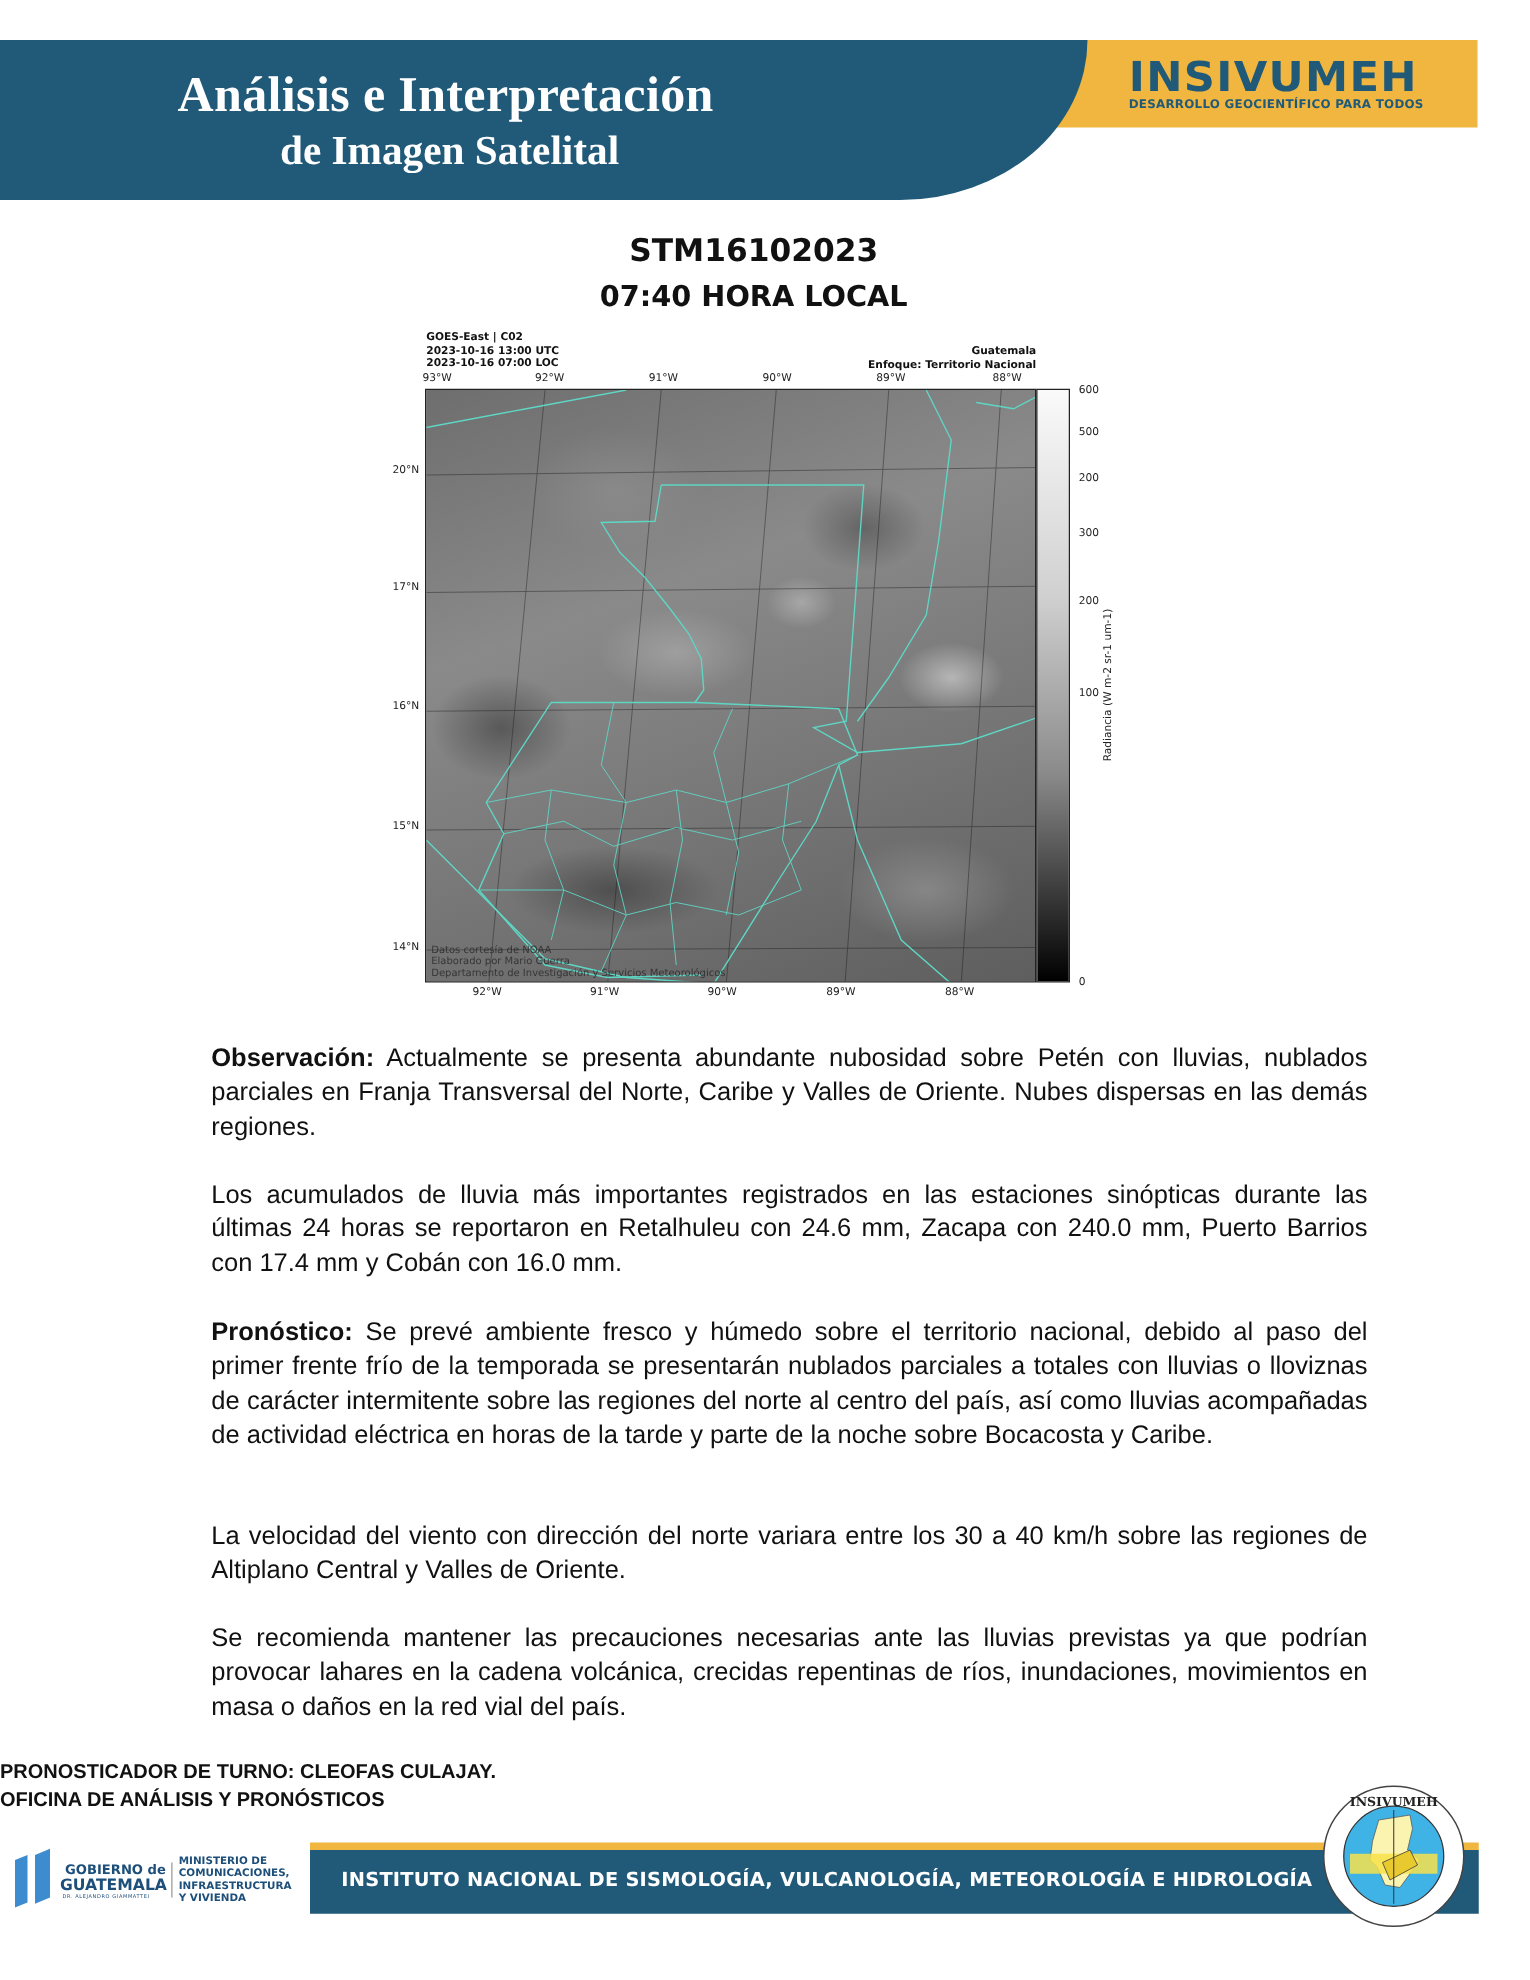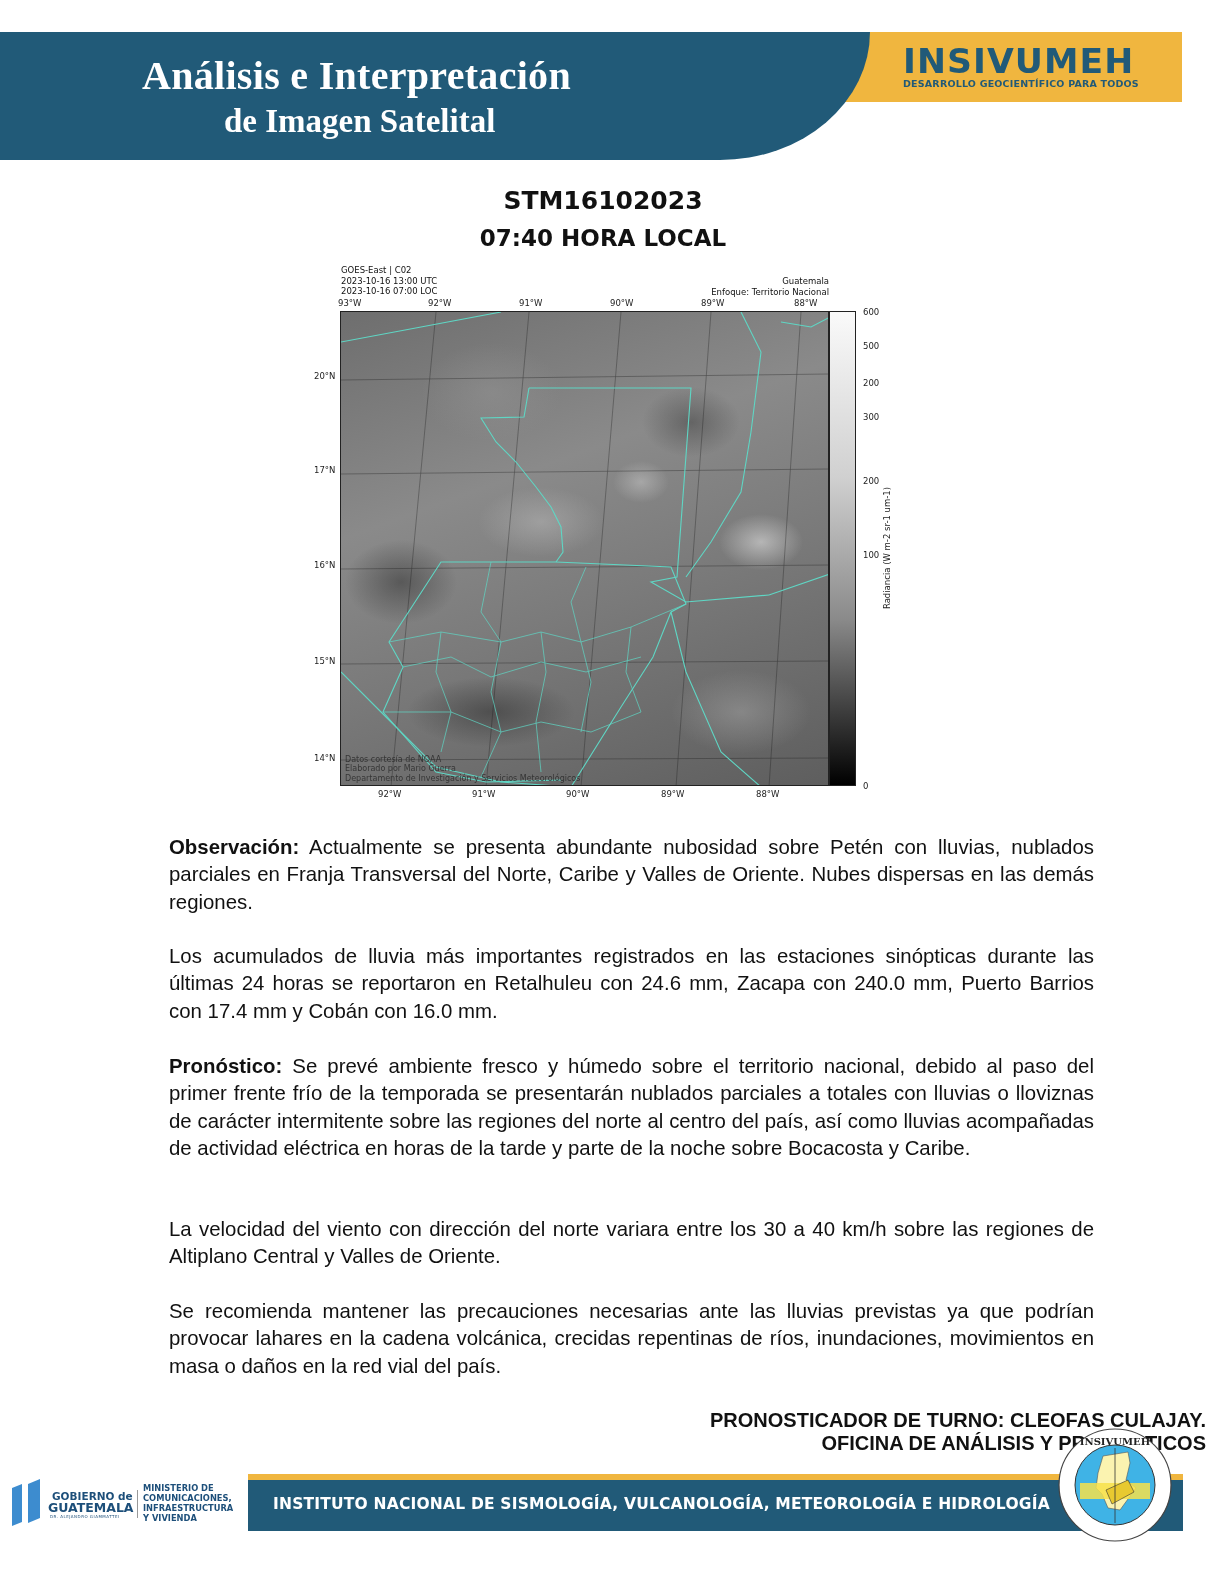--- a/index.html
+++ b/index.html
@@ -11,21 +11,21 @@
   .hdr-title1 { position:absolute; left:142px; top:52px; font-family:"Liberation Serif", serif; font-weight:bold; font-size:40px; color:#fff; letter-spacing:0.3px; }
   .hdr-title2 { position:absolute; left:224px; top:103px; font-family:"Liberation Serif", serif; font-weight:bold; font-size:33px; color:#fff; }
   .brand-name { position:absolute; left:903px; top:42px; font-family:"DejaVu Sans", sans-serif; font-weight:bold; font-size:33px; color:#215a78; letter-spacing:1px; transform:scaleX(1.05); transform-origin:left; }
   .brand-tag { position:absolute; left:903px; top:78px; font-family:"DejaVu Sans", sans-serif; font-weight:bold; font-size:9.5px; color:#215a78; letter-spacing:0.2px; }
 
   
   .report-id { position:absolute; left:0; width:1206px; text-align:center; top:186px; font-family:"DejaVu Sans", sans-serif; font-weight:bold; font-size:25px; color:#111; }
   .report-time { position:absolute; left:0; width:1206px; text-align:center; top:225px; font-family:"DejaVu Sans", sans-serif; font-weight:bold; font-size:23px; color:#111; }
 
   
-  .fig-meta { position:absolute; font-family:"DejaVu Sans", sans-serif; font-weight:normal; font-size:8.5px; line-height:10.5px; color:#111; }
+  .fig-meta { position:absolute; font-family:"DejaVu Sans", sans-serif; font-weight:bold; font-size:8.5px; line-height:10.5px; color:#111; }
   .fig-meta.left { left:341px; top:265px; }
   .fig-meta.right { left:640px; width:189px; text-align:right; top:276px; }
   .tick { position:absolute; font-family:"DejaVu Sans", sans-serif; font-size:8.5px; color:#222; }
   .map { position:absolute; left:340px; top:311px; width:489px; height:475px; overflow:hidden; border:1px solid #222; box-sizing:border-box;
          background:
            radial-gradient(ellipse 60px 40px at 420px 230px, rgba(230,230,230,0.55), transparent 70%),
            radial-gradient(ellipse 40px 30px at 300px 170px, rgba(200,200,200,0.5), transparent 70%),
            radial-gradient(ellipse 90px 50px at 200px 210px, rgba(190,190,190,0.45), transparent 70%),
            radial-gradient(ellipse 80px 60px at 60px 270px, rgba(60,60,60,0.6), transparent 70%),
            radial-gradient(ellipse 120px 50px at 150px 400px, rgba(55,55,55,0.6), transparent 70%),
@@ -35,21 +35,21 @@
            linear-gradient(160deg, #6e6e6e 0%, #8a8a8a 35%, #7a7a7a 60%, #5e5e5e 100%); }
   .map svg { position:absolute; left:0; top:0; }
   .credits { position:absolute; left:4px; bottom:2px; font-family:"DejaVu Sans", sans-serif; font-size:8px; line-height:9.5px; color:#222; opacity:0.75; }
   .cbar { position:absolute; left:829px; top:311px; width:27px; height:475px; background:linear-gradient(to bottom, #fafafa 0%, #d0d0d0 35%, #8a8a8a 65%, #000 100%); border:1px solid #222; box-sizing:border-box; }
   .cbar-label { position:absolute; left:887px; top:548px; transform:translate(-50%,-50%) rotate(-90deg); font-family:"DejaVu Sans", sans-serif; font-size:8.5px; color:#222; white-space:nowrap; }
 
   
   .para { position:absolute; left:141px; width:925px; font-family:"Liberation Sans", sans-serif; font-size:20.4px; line-height:27.3px; text-align:justify; color:#111;margin-left:28px; }
   .para b { font-weight:bold; }
 
-  .sig { position:absolute; left:0; width:1206px; text-align:right; font-family:"Liberation Sans", sans-serif; font-weight:bold; font-size:20px; color:#111; }
+  .sig { position:absolute; left:0; width:1206px; text-align:left; font-family:"Liberation Sans", sans-serif; font-weight:bold; font-size:16px; color:#111; }
 
   
   .foot-bar-y { position:absolute; left:248px; top:1474px; width:935px; height:6px; background:#f0b63f; }
   .foot-bar { position:absolute; left:248px; top:1480px; width:935px; height:51px; background:#215a78; }
   .foot-text { position:absolute; left:273px; top:1495px; font-family:"DejaVu Sans", sans-serif; font-weight:bold; font-size:15.5px; color:#fff; letter-spacing:0.2px; }
   .gov-logo { position:absolute; left:12px; top:1478px; }
   .gov-name1 { position:absolute; left:52px; top:1490px; font-family:"DejaVu Sans", sans-serif; font-weight:bold; font-size:10.5px; color:#1d4f7a; }
   .gov-name2 { position:absolute; left:48px; top:1500px; font-family:"DejaVu Sans", sans-serif; font-weight:bold; font-size:12.5px; color:#1d4f7a; }
   .gov-sub { position:absolute; left:50px; top:1514px; font-family:"DejaVu Sans", sans-serif; font-size:4px; color:#1d4f7a; letter-spacing:0.5px; }
   .gov-sep { position:absolute; left:137px; top:1490px; width:1px; height:28px; background:#999; }
@@ -141,21 +141,21 @@
 <div class="tick" style="left:378px;top:789px">92°W</div>
 <div class="tick" style="left:472px;top:789px">91°W</div>
 <div class="tick" style="left:566px;top:789px">90°W</div>
 <div class="tick" style="left:661px;top:789px">89°W</div>
 <div class="tick" style="left:756px;top:789px">88°W</div>
 
 <div class="cbar"></div>
 <div class="tick" style="left:863px;top:307px">600</div>
 <div class="tick" style="left:863px;top:341px">500</div>
 <div class="tick" style="left:863px;top:378px">200</div>
-<div class="tick" style="left:863px;top:412px">300</div>
+<div class="tick" style="left:863px;top:422px">300</div>
 <div class="tick" style="left:863px;top:476px">200</div>
 <div class="tick" style="left:863px;top:550px">100</div>
 <div class="tick" style="left:863px;top:781px">0</div>
 <div class="cbar-label">Radiancia (W m-2 sr-1 um-1)</div>
 
 <div class="para" style="top:834px"><b>Observación:</b><span> Actualmente se presenta abundante nubosidad sobre Petén con lluvias, nublados parciales en Franja Transversal del Norte, Caribe y Valles de Oriente. Nubes dispersas en las demás regiones.</span></div>
 <div class="para" style="top:943px">Los acumulados de lluvia más importantes registrados en las estaciones sinópticas durante las últimas 24 horas se reportaron en Retalhuleu con 24.6 mm, Zacapa con 240.0 mm, Puerto Barrios con 17.4 mm y Cobán con 16.0 mm.</div>
 <div class="para" style="top:1053px"><b>Pronóstico:</b><span> Se prevé ambiente fresco y húmedo sobre el territorio nacional, debido al paso del primer frente frío de la temporada se presentarán nublados parciales a totales con lluvias o lloviznas de carácter intermitente sobre las regiones del norte al centro del país, así como lluvias acompañadas de actividad eléctrica en horas de la tarde y parte de la noche sobre Bocacosta y Caribe.</span></div>
 <div class="para" style="top:1216px">La velocidad del viento con dirección del norte variara entre los 30 a 40 km/h sobre las regiones de Altiplano Central y Valles de Oriente.</div>
 <div class="para" style="top:1298px">Se recomienda mantener las precauciones necesarias ante las lluvias previstas ya que podrían provocar lahares en la cadena volcánica, crecidas repentinas de ríos, inundaciones, movimientos en masa o daños en la red vial del país.</div>

